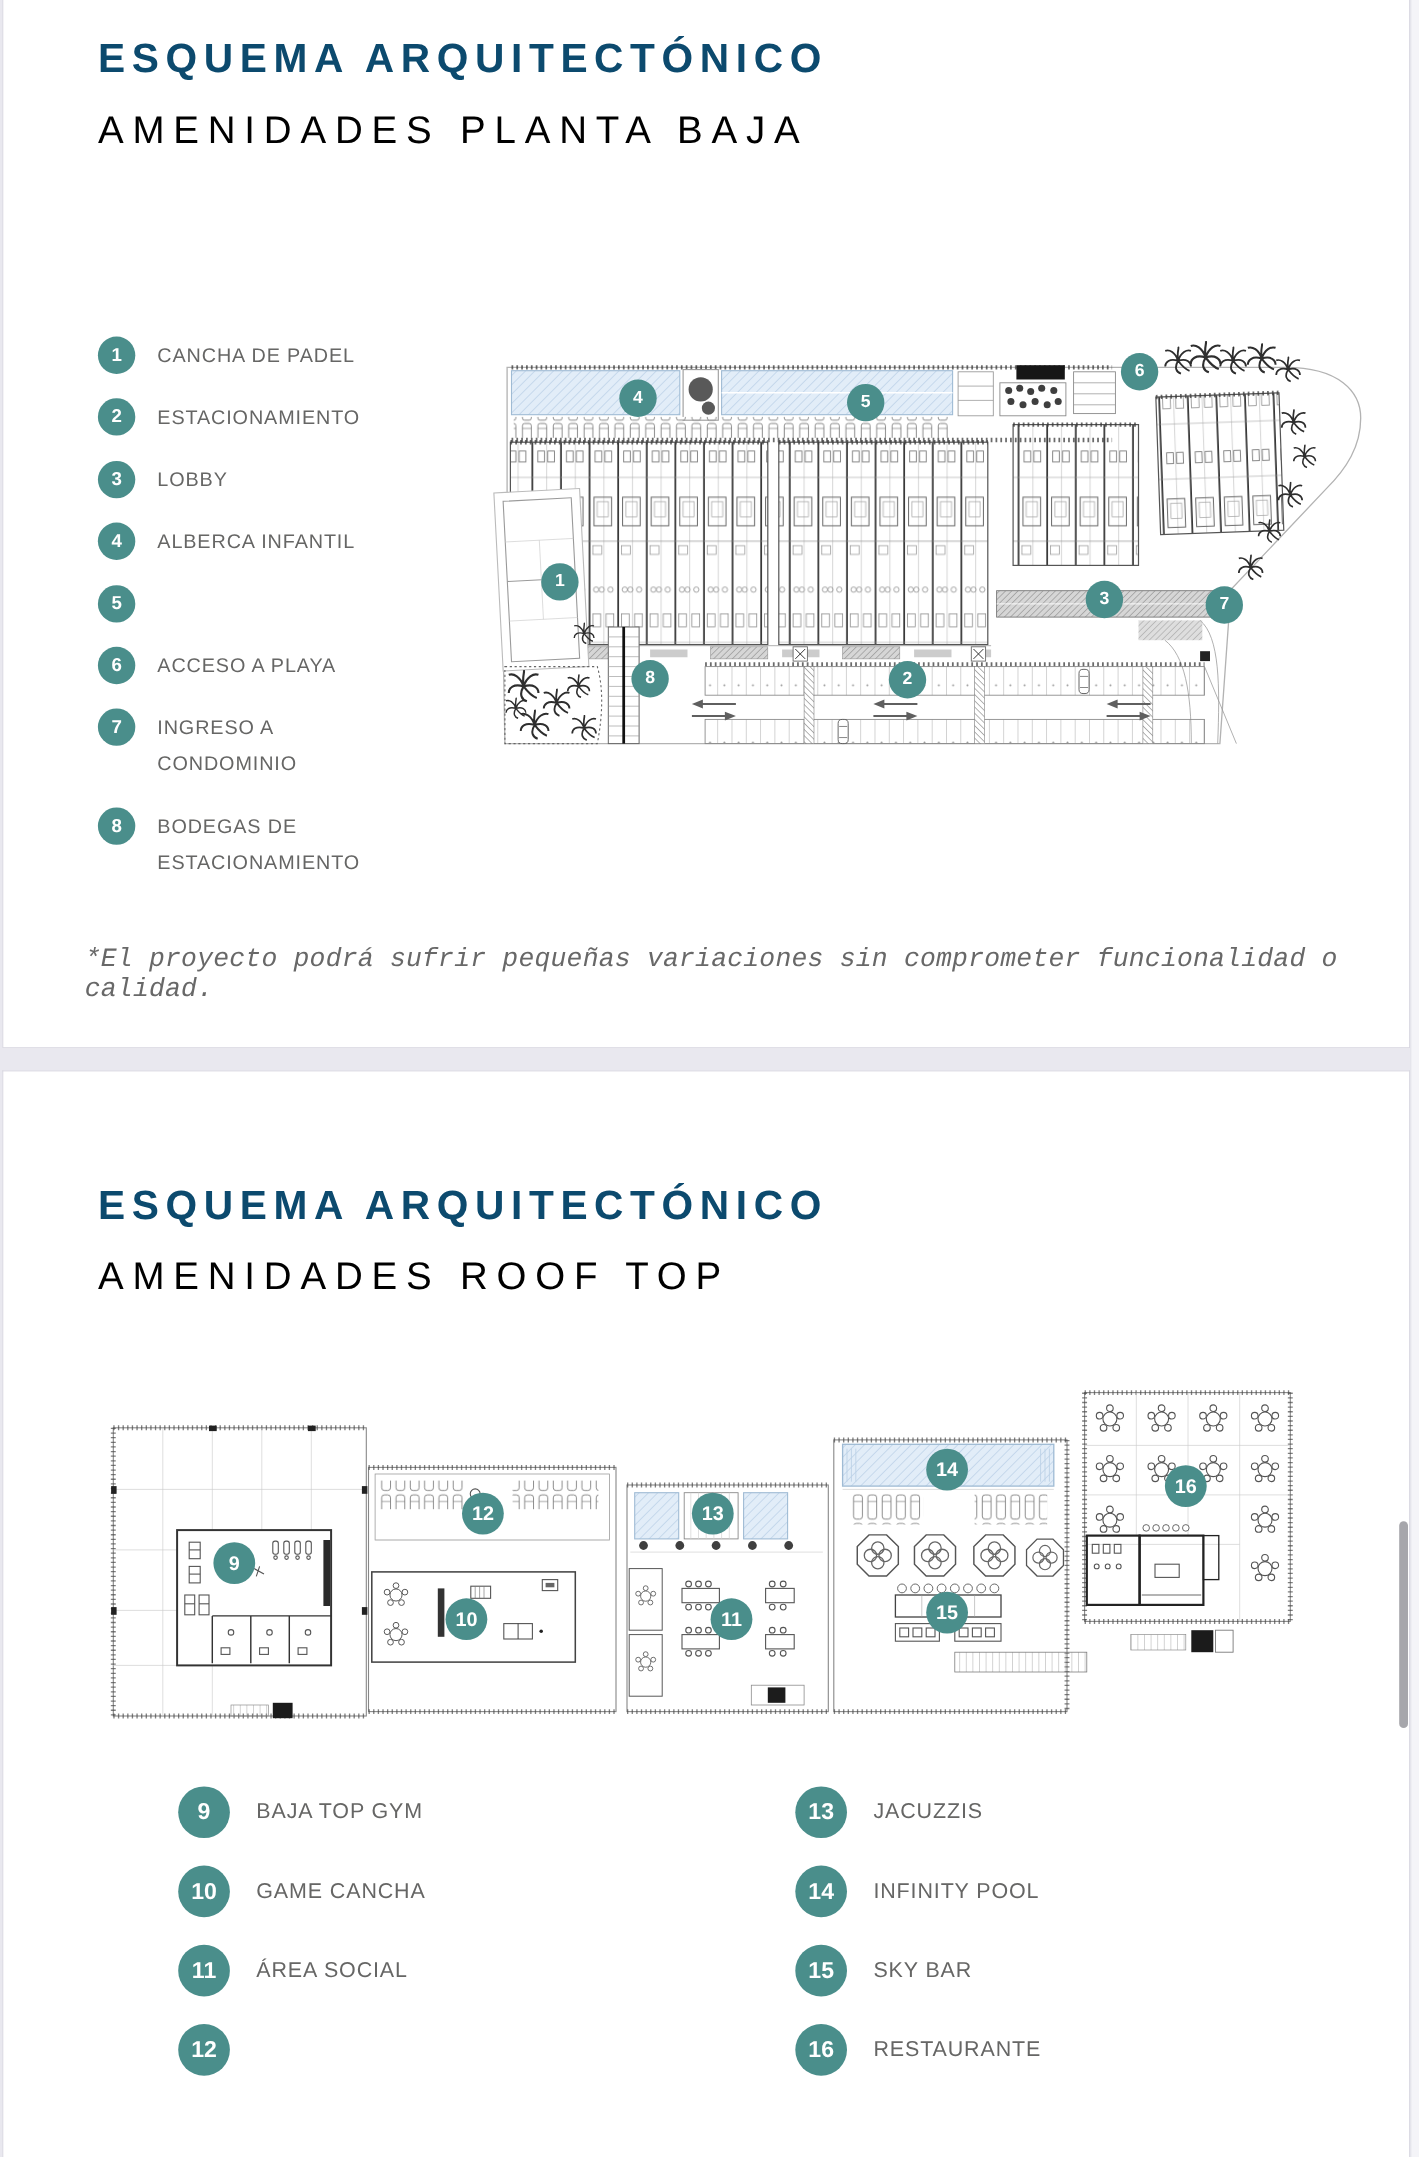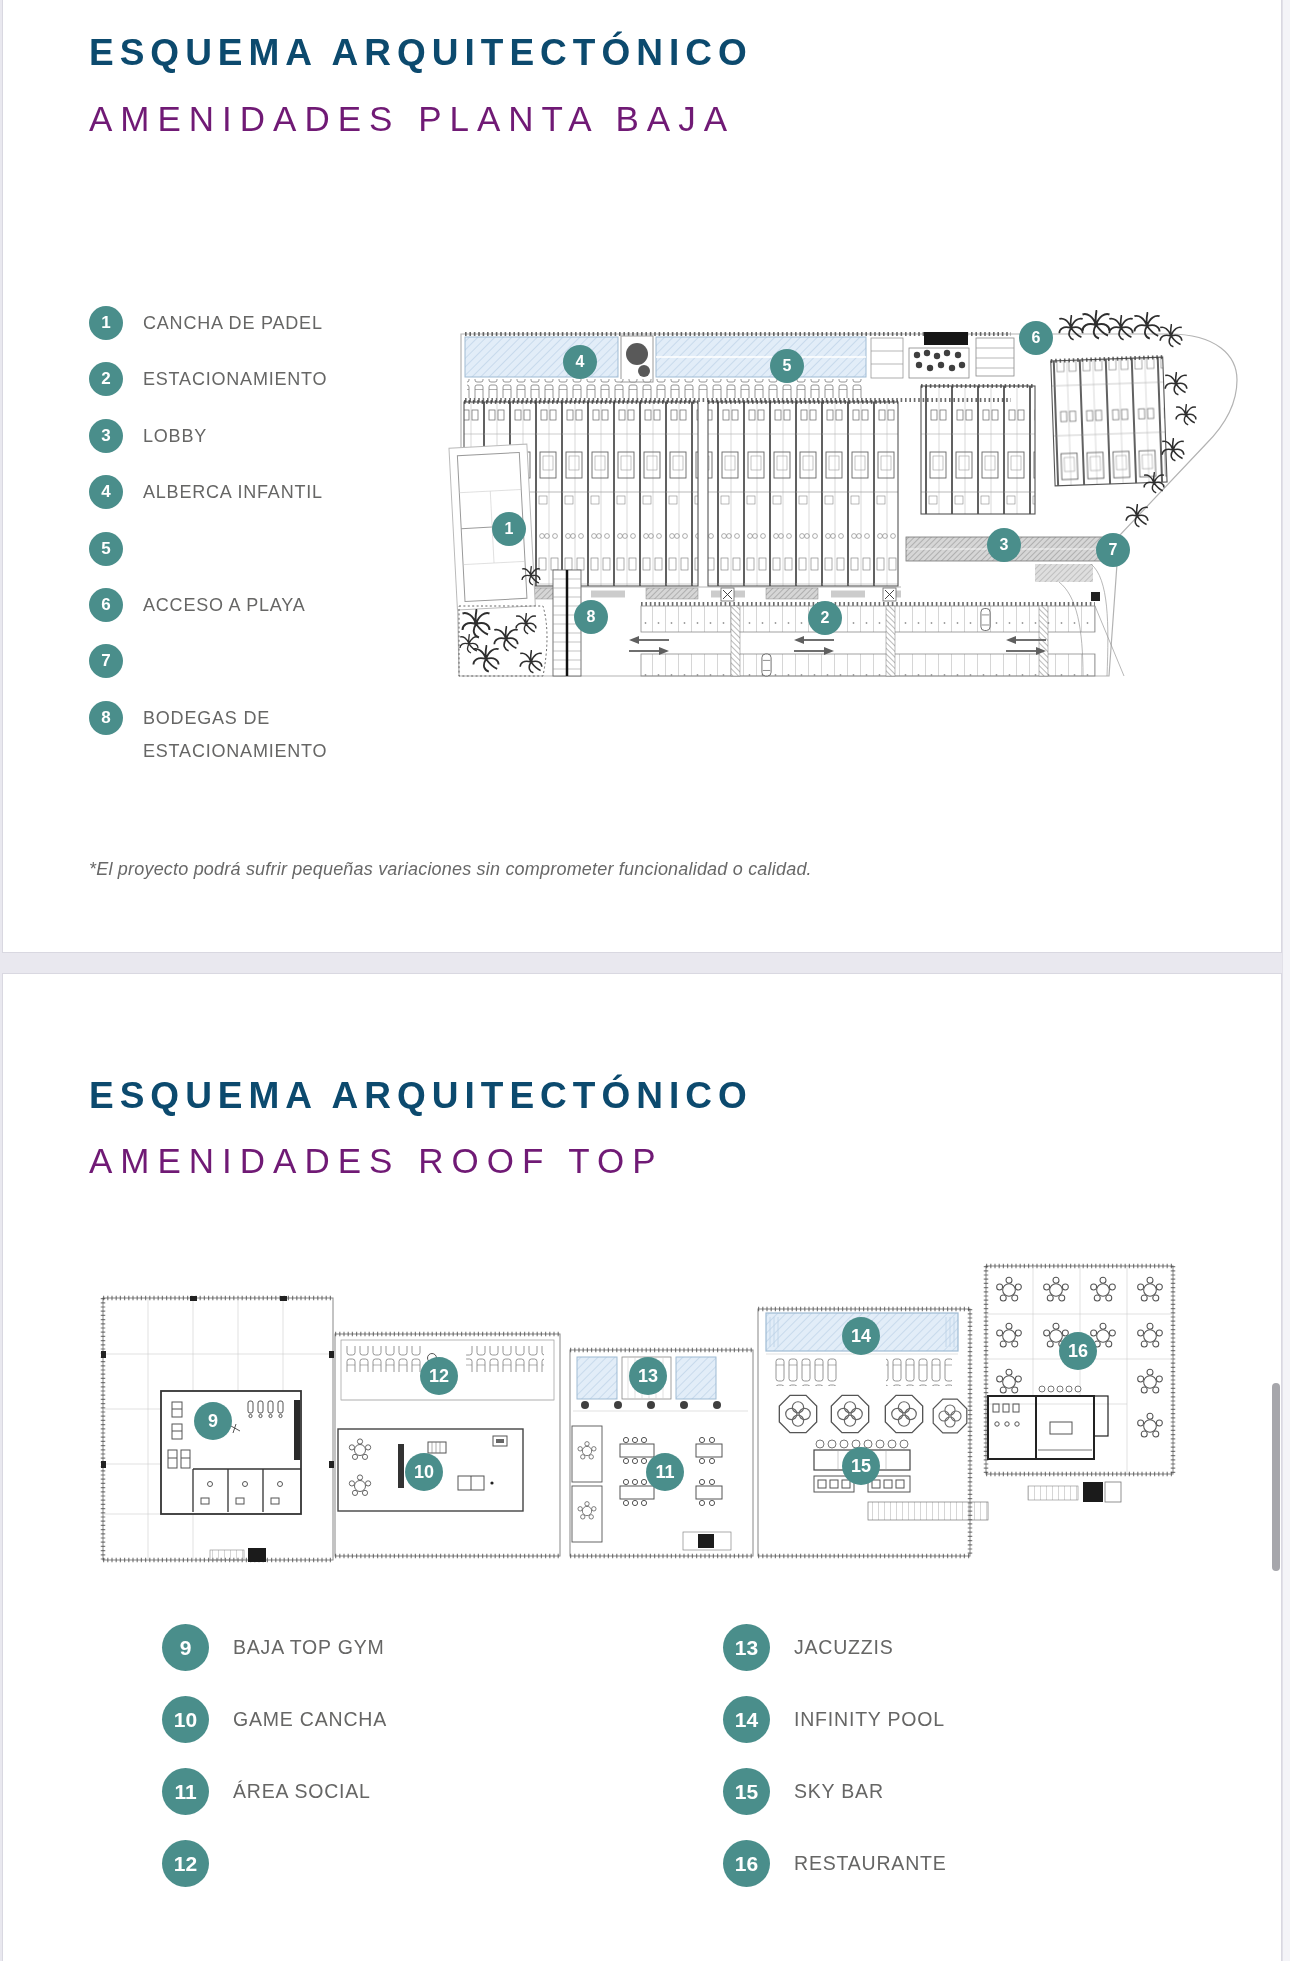--- a/index.html
+++ b/index.html
@@ -7,36 +7,36 @@
     width:1290px;height:1961px;position:relative;overflow:hidden;
     background:#e9e8ef;
     font-family:"Liberation Sans", sans-serif;
   }
   .page{position:absolute;left:2px;width:1280px;background:#ffffff;border:1px solid #d9d8e1;box-sizing:border-box;}
   #page1{top:-2px;height:955px;}
   #page2{top:973px;height:992px;border-bottom:none;}
   .gutter{position:absolute;right:0;top:0;width:7px;height:100%;background:#f4f4f8;border-left:1px solid #e2e1e9;}
   .sb-thumb{position:absolute;left:1272px;top:1383px;width:8px;height:188px;border-radius:4px;background:#a6a6ab;}
   .h1{position:absolute;left:86px;font-size:37px;font-weight:bold;letter-spacing:6px;color:#0c4a6e;white-space:nowrap;}
-  .h2{position:absolute;left:86px;font-size:35px;font-weight:normal;letter-spacing:8px;color:#701a75;white-space:nowrap;}
+  .h2{position:absolute;left:86px;font-size:35px;font-weight:normal;letter-spacing:8px;color:#000000;white-space:nowrap;}
   #page1 .h1{top:33px;} #page1 .h2{top:100px;}
   #page2 .h1{top:101px;} #page2 .h2{top:167px;}
   .legend{position:absolute;}
   #legend1{left:86px;top:307px;}
   #legend2a{left:159px;top:650px;}
   #legend2b{left:720px;top:650px;}
   .lrow{display:flex;align-items:flex-start;}
   #legend1 .lrow{margin-bottom:22.4px;}
   #legend2a .lrow,#legend2b .lrow{margin-bottom:25px;}
   .lnum{flex:none;width:34px;height:34px;border-radius:50%;background:#4a8e8b;color:#fff;
         font-weight:bold;font-size:17px;display:flex;align-items:center;justify-content:center;}
   .lnum.lg{width:47px;height:47px;font-size:21px;}
   .llabel{margin-left:20px;font-size:18px;color:#666665;letter-spacing:.8px;line-height:33px;max-width:218px;padding-top:1px;}
   .llabel.lg{margin-left:24px;font-size:19.5px;line-height:47px;max-width:330px;padding-top:0;}
-  .disclaimer{position:absolute;left:86px;top:860px;font-size:18px;font-style:italic;color:#686868;letter-spacing:.2px;}
+  .disclaimer{position:absolute;left:74px;top:860px;font-size:24px;font-style:italic;color:#686868;letter-spacing:.2px;font-family:Liberation Mono, monospace;}
   .planwrap{position:absolute;}
   #plan1{left:428px;top:325px;width:820px;height:360px;}
   #plan2{left:95px;top:280px;width:1080px;height:310px;}
   .planwrap svg{position:absolute;left:0;top:0;overflow:visible;}
   .pmark{position:absolute;width:34px;height:34px;margin:-17px 0 0 -17px;border-radius:50%;background:#4a8e8b;
          color:#fff;font-weight:bold;font-size:16px;display:flex;align-items:center;justify-content:center;z-index:5;}
   .pmark.lg{width:38px;height:38px;margin:-19px 0 0 -19px;font-size:18px;}
   
   .tick{stroke:#4a4a4a;stroke-width:4.5;stroke-dasharray:1.2 3;fill:none;opacity:.7;}
   .hedge{stroke:#3a3a3a;stroke-width:4;stroke-dasharray:1.6 2.8;fill:none;opacity:.75;}
@@ -71,20 +71,21 @@
       </div>
       <div class="lrow">
         <span class="lnum">5</span>
       </div>
       <div class="lrow">
         <span class="lnum">6</span>
         <span class="llabel">ACCESO A PLAYA</span>
       </div>
       <div class="lrow">
         <span class="lnum">7</span>
+        <span class="llabel">INGRESO A CONDOMINIO</span>
       </div>
       <div class="lrow">
         <span class="lnum">8</span>
         <span class="llabel">BODEGAS DE ESTACIONAMIENTO</span>
       </div>
     </div>
 
   <div class="planwrap" id="plan1">
     <svg width="820" height="360" viewBox="0 0 820 360">
       <defs>

